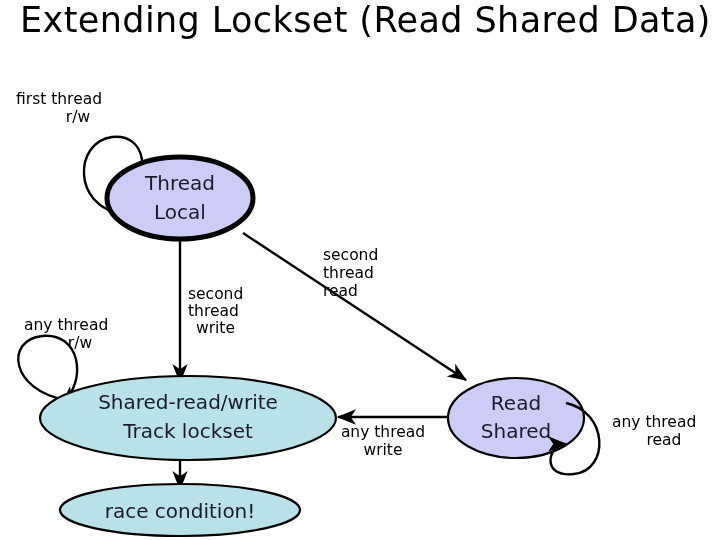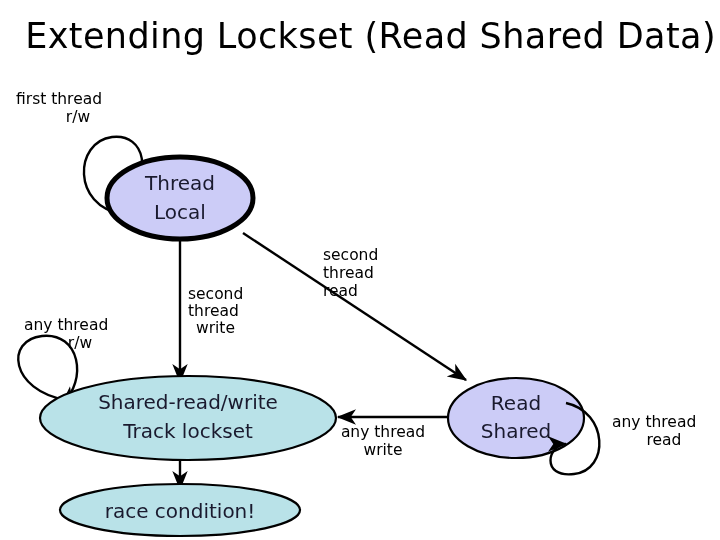--- a/index.html
+++ b/index.html
@@ -15,23 +15,23 @@
   }
   #slide {
     position: relative;
     width: 720px;
     height: 540px;
     background: #ffffff;
   }
   #title {
     position: absolute;
     left: 20px;
-    top: 18px;
+    top: 2px;
     width: 696px;
-    text-align: right;
+    text-align: left;
     font-family: "DejaVu Sans", sans-serif;
     font-size: 35px;
     line-height: 1.08;
     letter-spacing: 0.4px;
     color: #000000;
     font-weight: 400;
   }
   svg#diagram {
     position: absolute;
     left: 0;

